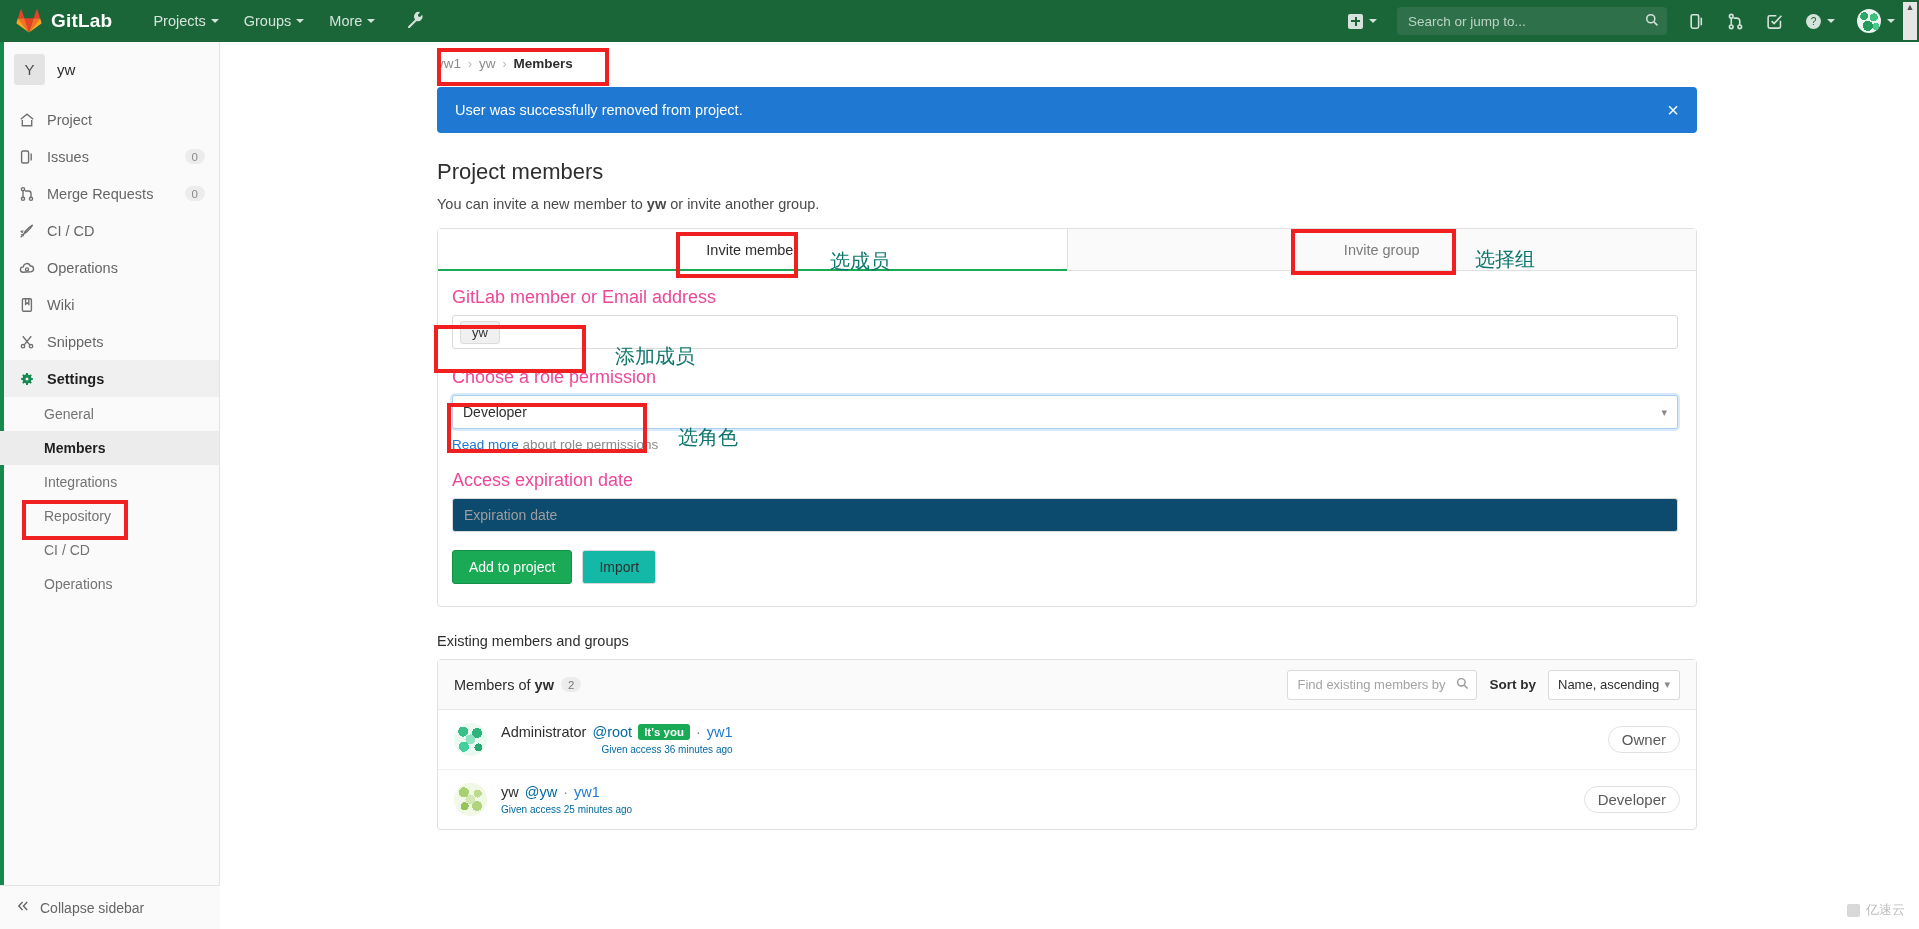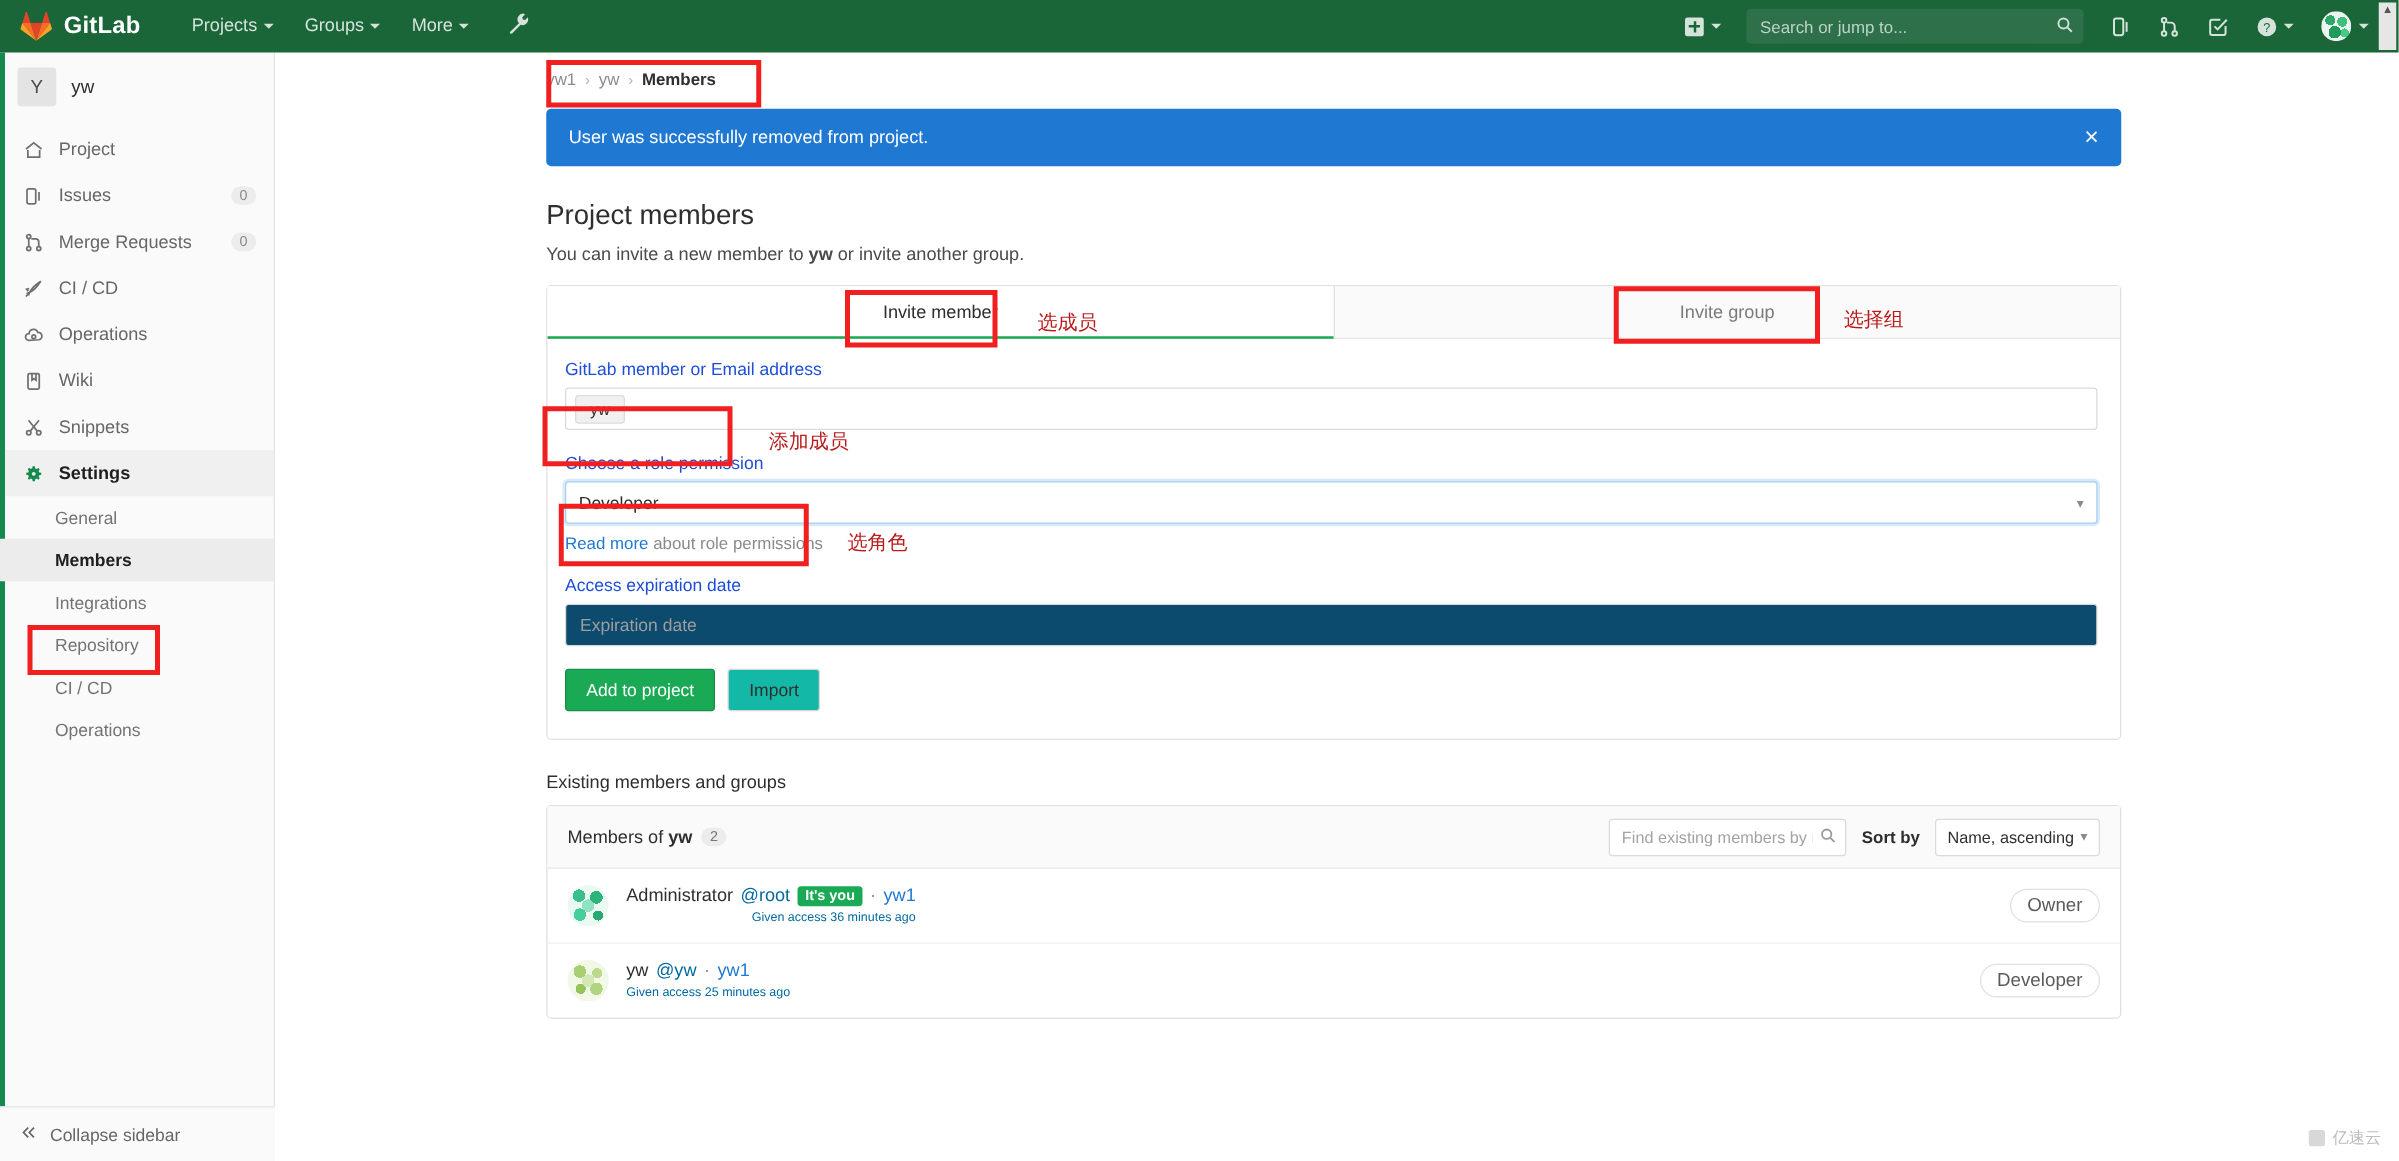--- a/index.html
+++ b/index.html
@@ -128,21 +128,21 @@
     flex: 1; display:flex; align-items:center; justify-content:center;
     font-size: 14.5px; cursor:pointer; position: relative; color:#7a7a7a;
   }
   .tab.active { color:#2e2e2e; background:#fff; }
   .tab.active::after {
     content:""; position:absolute; left:0; right:0; bottom:-1px; height:2px; background:#1aaa55;
   }
   .tab.inactive { background:#fafafa; border-left: 1px solid #e0e0e0; }
 
   .form-body { padding: 16px 18px 22px 14px; }
-  .f-label { font-size: 14px; color:#1d4ed8; margin-bottom: 7px; }
+  .f-label { font-size: 18px; color:#ec4899; margin-bottom: 7px; }
   .token-field {
     border: 1px solid #dadada; border-radius: 3px; height: 34px; display:flex;
     align-items:center; padding: 0 7px; background:#fff;
   }
   .token {
     background:#f0f0f0; border:1px solid #dcdcdc; border-radius:3px;
     font-size:13px; color:#333; padding: 3px 11px;
   }
   .role-select {
     border: 1px solid #a8cdf0; border-radius: 3px; height: 34px; display:flex;
@@ -220,21 +220,21 @@
   .m-dot { color:#8a8a8a; }
   .m-grp { color:#1f78d1; cursor:pointer; }
   .m-line2 { font-size: 10px; color:#0369a1; margin-top: 4px; text-align: right;}
   .m-role {
     margin-left:auto; border:1px solid #e0e0e0; border-radius: 14px; background:#fff;
     font-size: 15px; color:#5a5a5a; padding: 4px 13px;
   }
 
   
   .anno-box { position: absolute; border: 4px solid #f02020; z-index: 60; pointer-events:none;}
-  .anno-text { position:absolute; color:#b91c1c; font-size: 16px; z-index: 60; pointer-events:none;
+  .anno-text { position:absolute; color:#0f766e; font-size: 20px; z-index: 60; pointer-events:none;
                font-family:Liberation Serif, serif;}
 
   .watermark {
     position:absolute; right: 14px; bottom: 10px; display:flex; align-items:center; gap:6px;
     color:#bdbdbd; font-size: 13px; z-index: 50;
   }
   .wm-sq { width:13px;height:13px;background:#d8d8d8;border-radius:2px;}
 </style>
 </head>
 <body>

